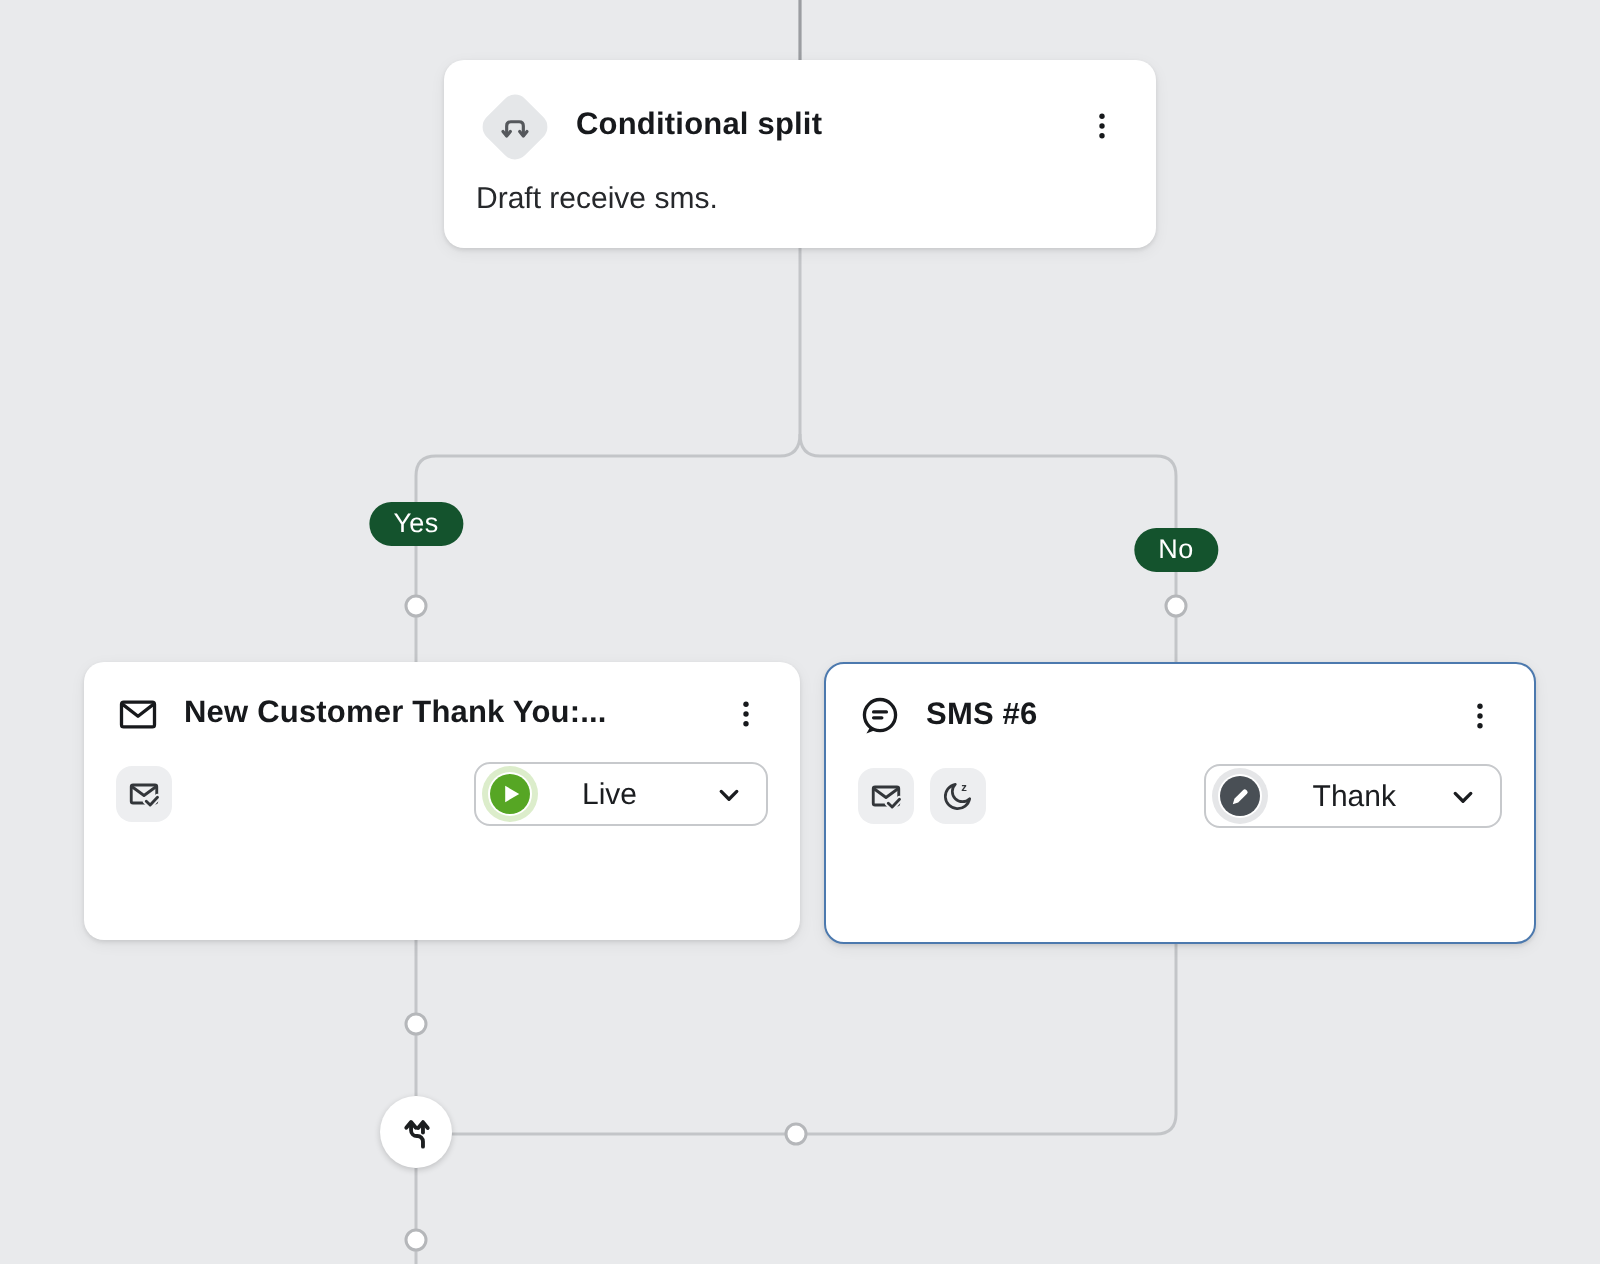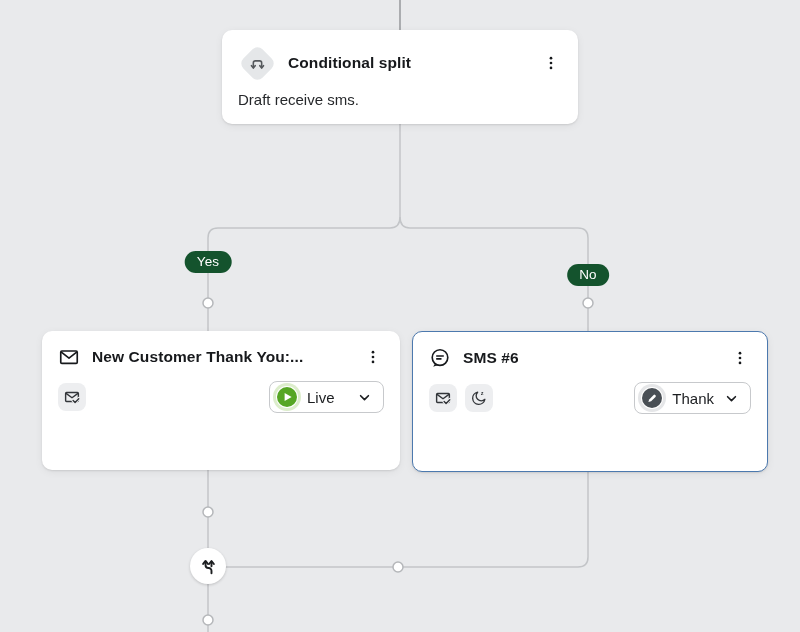--- a/index.html
+++ b/index.html
@@ -16,21 +16,21 @@
     padding:14px 16px;box-sizing:border-box;
   }
   .card-header{display:flex;align-items:center;gap:12px;}
   .card-title{flex:1;font-size:15.5px;font-weight:700;letter-spacing:.1px;white-space:nowrap;overflow:hidden;text-overflow:ellipsis;color:#17191c;}
   .kebab{width:22px;height:24px;display:flex;align-items:center;justify-content:center;cursor:pointer;border:none;background:none;padding:0;flex:0 0 auto;}
   .card-body{font-size:15px;color:#26282b;margin-top:9px;white-space:nowrap;overflow:hidden;text-overflow:ellipsis;}
   .card-footer{margin-top:12px;display:flex;align-items:center;justify-content:space-between;}
   .chips{display:flex;gap:8px;align-items:center;}
   .chip{width:28px;height:28px;border-radius:8px;background:#edeef0;display:flex;align-items:center;justify-content:center;}
   .status-btn{
-    display:flex;align-items:center;gap:9px;background:#fff;cursor:pointer;
+    display:flex;align-items:center;gap:25px;background:#fff;cursor:pointer;
     border:1.5px solid #c7c9cc;border-radius:8px;height:32px;padding:0 10px 0 6px;box-sizing:border-box;
   }
   .status-label{font-size:15px;color:#1b1d20;min-width:40px;text-align:left;}
   .status-dot{width:22px;height:22px;border-radius:50%;display:flex;align-items:center;justify-content:center;}
   .status-dot.live{box-shadow:0 0 0 3px #dcedcb;}
   .status-dot.draft{box-shadow:0 0 0 3px #e5e6e8;}
   .diamond-wrap{width:38px;height:38px;display:flex;align-items:center;justify-content:center;flex:0 0 auto;}
   .diamond{width:27px;height:27px;background:#e5e7e9;border-radius:7px;transform:rotate(45deg);display:flex;align-items:center;justify-content:center;}
   .diamond svg{transform:rotate(-45deg);}
   .badge{

